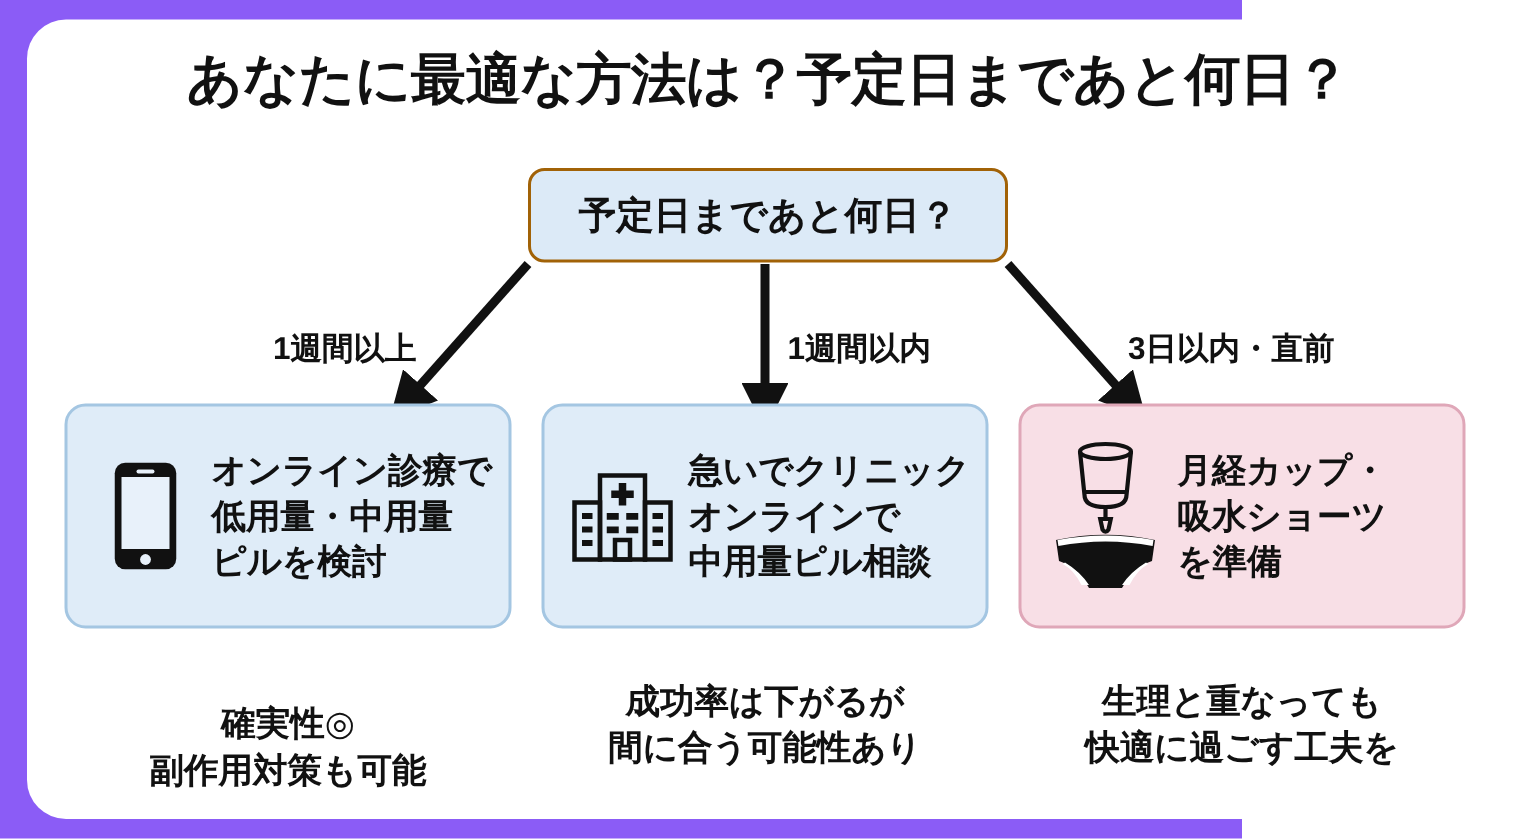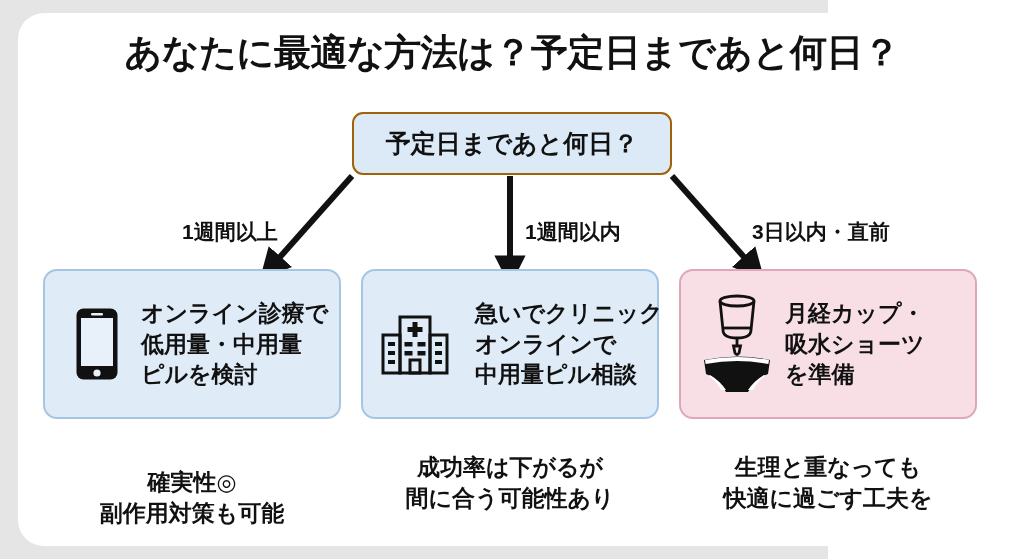--- a/index.html
+++ b/index.html
@@ -13,21 +13,21 @@
     overflow: hidden;
     background: #ffffff;
     font-family: "Liberation Sans", "DejaVu Sans", sans-serif;
   }
 
   #canvas {
     position: relative;
     width: 828px;
     height: 559px;
     box-sizing: border-box;
-    background: #e5e5e5;
+    background: #8b5cf6;
     padding: 0;
   }
 
   
   #panel {
     position: absolute;
     left: 18px;
     top: 13px;
     width: 988px;
     height: 533px;
@@ -109,21 +109,21 @@
   }
   .outcome-box.blue {
     background: #dfecf8;
     border: 2px solid #a4c6e2;
   }
   .outcome-box.pink {
     background: #f8dfe6;
     border: 2px solid #dfa7b8;
   }
   #outcome-0 { left: 43px; }
-  #outcome-1 { left: 361px; gap: 16px; }
+  #outcome-1 { left: 361px; }
   #outcome-2 { left: 679px; }
 
   .outcome-icon {
     flex: 0 0 auto;
     width: 76px;
     height: 104px;
     display: flex;
     align-items: center;
     justify-content: center;
   }

